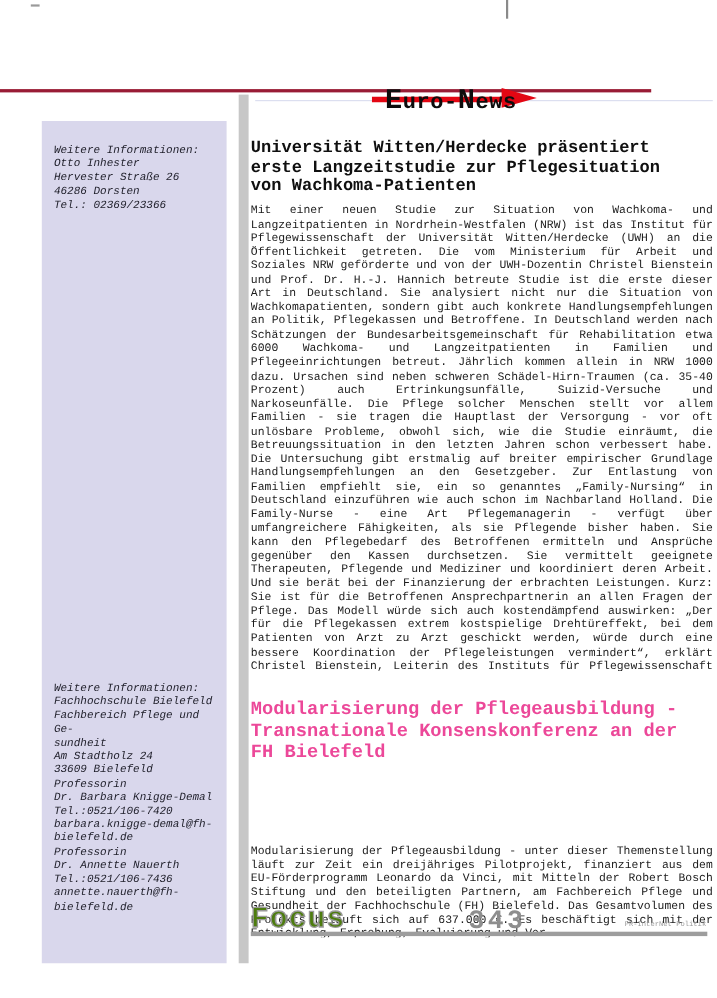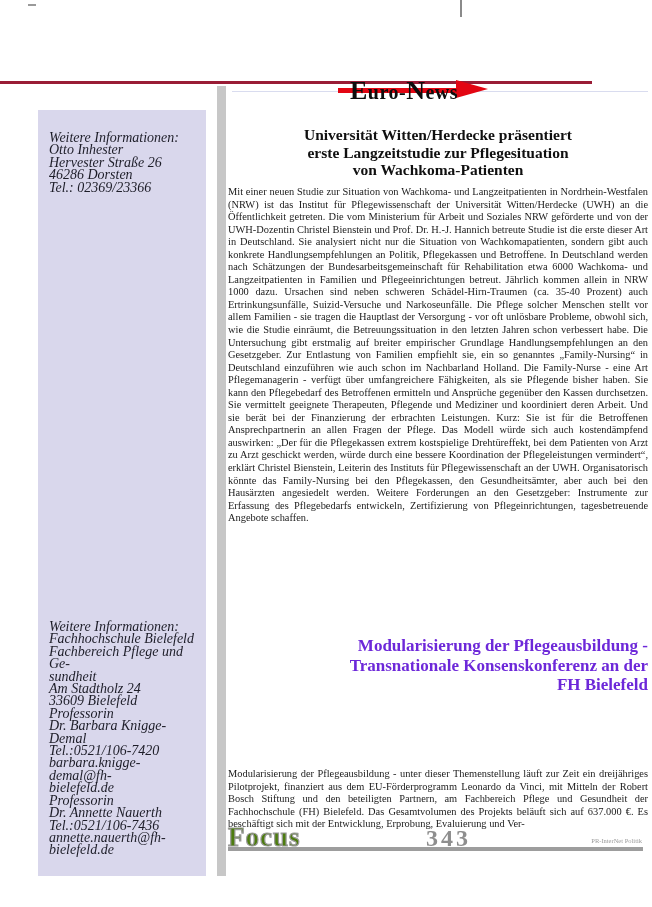--- a/index.html
+++ b/index.html
@@ -1,46 +1,46 @@
 <!DOCTYPE html>
 <html><head>
 <meta charset="utf-8">
 <style>
   html,body { margin:0; padding:0; background:#ffffff; }
   .page {
     position:relative; width:652px; height:876px; background:#ffffff;
-    font-family:Liberation Serif, serif; overflow:hidden;
+    font-family:Liberation Mono, monospace; overflow:hidden;
   }
   
   .artifact-dash { position:absolute; left:28px; top:4px; width:8px; height:2px; background:#9a9a9a; }
   .artifact-vline { position:absolute; left:460px; top:0; width:2px; height:17px; background:#8a8a8a; }
 
   
   .redline { position:absolute; left:0; top:81px; width:592px; height:3px; background:#991c35; }
   .subline { position:absolute; left:232px; top:91px; width:416px; height:1px; background:#d9dcef; }
 
   .logo { position:absolute; left:338px; top:78px; width:160px; height:32px; }
   .logo-arrow { position:absolute; left:0; top:-6px; z-index:1; }
   .logo-text { position:absolute; left:12px; top:0; z-index:2; color:#0d0d0d; font-weight:bold; white-space:nowrap; letter-spacing:0.5px; line-height:26px; }
   .logo-text .big { font-size:26px; }
   .logo-text .small { font-size:20px; }
 
   
   .sidebar { position:absolute; left:38px; top:110px; width:168px; height:797px; background:#d9d7ec; }
-  .sb-block { position:absolute; left:11px; width:150px; font-style:italic; font-size:14px; line-height:12.4px; color:#1d1d28; white-space:pre-line; }
+  .sb-block { position:absolute; left:11px; width:150px; font-style:italic; font-size:10px; line-height:12.4px; color:#1d1d28; white-space:pre-line; }
   .sb-1 { top:22px; }
   .sb-2 { top:511px; }
 
   .vstrip { position:absolute; left:217px; top:86px; width:9px; height:791px; background:#c7c7c7; }
 
   
-  .h1 { position:absolute; left:228px; top:126px; width:420px; text-align:center; font-weight:bold; font-size:15.5px; line-height:17.5px; color:#101010; white-space:pre-line; }
+  .h1 { position:absolute; left:228px; top:126px; width:420px; text-align:left; font-weight:bold; font-size:15.5px; line-height:17.5px; color:#101010; white-space:pre-line; }
   .article-body { position:absolute; left:228px; width:420px; text-align:justify; font-size:10.4px; line-height:12.55px; color:#1b1b1b; }
   .b1 { top:186px; height:424px; overflow:hidden; }
-  .h2 { position:absolute; left:228px; top:636px; width:420px; text-align:right; font-weight:bold; font-size:17px; line-height:19.5px; color:#6d28d9; white-space:pre-line; }
+  .h2 { position:absolute; left:228px; top:636px; width:420px; text-align:left; font-weight:bold; font-size:17px; line-height:19.5px; color:#ec4899; white-space:pre-line; }
   .sub2 { position:absolute; left:228px; top:699px; width:420px; text-align:center; font-weight:bold; font-size:11.2px; line-height:12.9px; color:#161616; white-space:pre-line; }
   .b2 { top:768px; height:84px; overflow:hidden; }
 
   
   .footer-line { position:absolute; left:228px; top:847px; width:415px; height:4px; background:#9d9d9d; }
   .focus { position:absolute; left:228px; top:822px; font-weight:bold; font-size:27px; letter-spacing:1px; color:#4d7c0f; -webkit-text-stroke:1.2px #9a9a9a; }
   .pagenum { position:absolute; left:386px; top:825px; font-weight:bold; font-size:24px; letter-spacing:3px; color:#8e8e8e;margin-left:40px; }
   .imprint { position:absolute; right:10px; top:837px; font-size:6.5px; color:#9a9a9a; }
 </style>
 </head>

